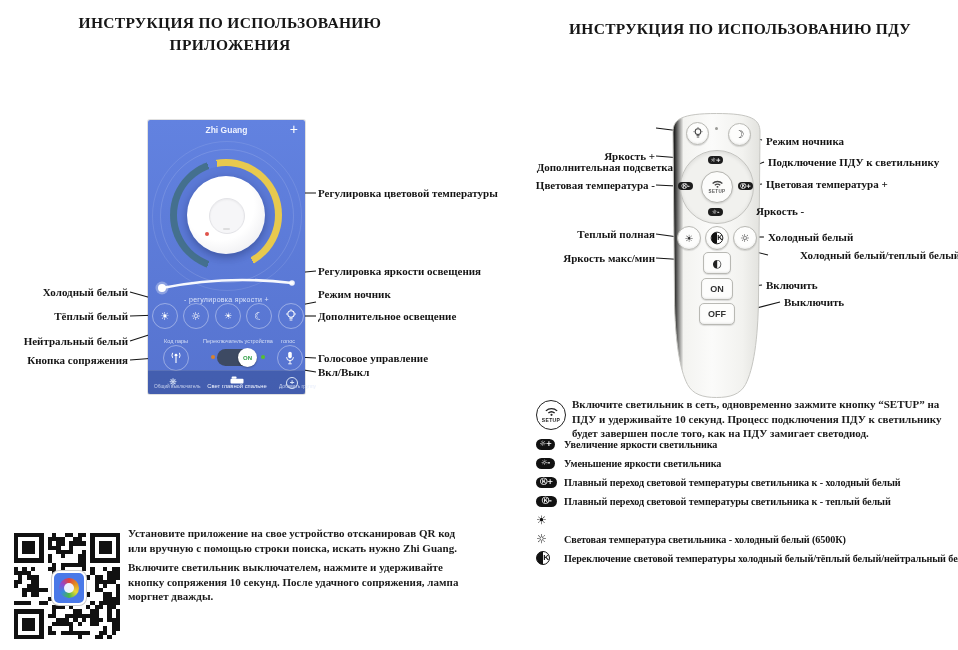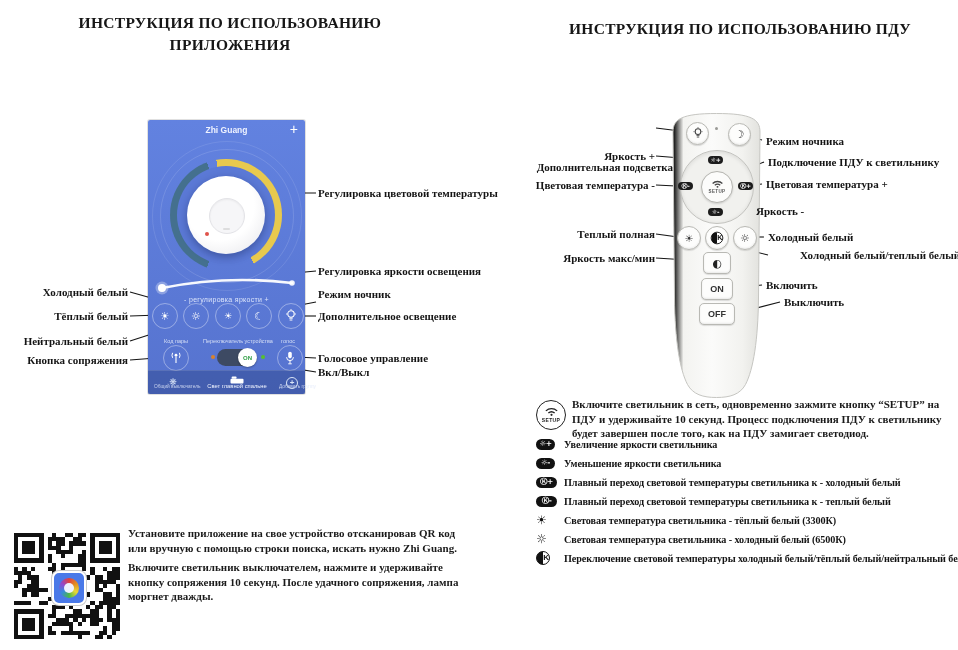--- a/index.html
+++ b/index.html
@@ -334,21 +334,20 @@
   <div class="legend-row" style="top:493px;">
     <span class="licon">
         <span class="lpill" style="width:21px;">Ⓚ-</span>
       </span>
     <span class="ltext">Плавный переход световой температуры светильника к - теплый белый</span>
   </div>
   <div class="legend-row" style="top:512px;">
     <span class="licon">
         <span class="lsun">☀</span>
       </span>
-    <span class="ltext">Световая температура светильника - тёплый белый (3300К)</span>
   </div>
   <div class="legend-row" style="top:531px;">
     <span class="licon">
         <span class="lsun">☼</span>
       </span>
     <span class="ltext">Световая температура светильника - холодный белый (6500К)</span>
   </div>
   <div class="legend-row" style="top:550px;">
     <span class="licon">
         <span class="halfk">

